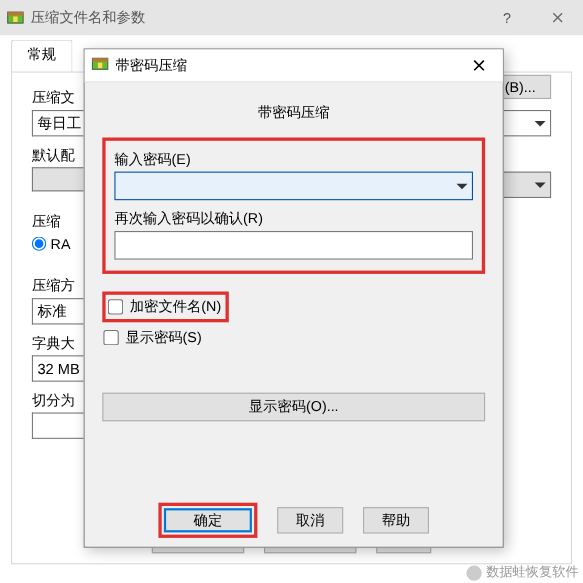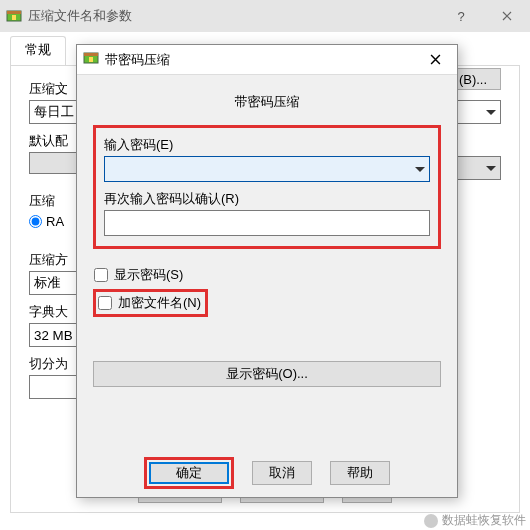--- a/index.html
+++ b/index.html
@@ -228,27 +228,27 @@
       <span class="form-label">输入密码(E)</span>
       <div class="pw-input">
         <span class="caret-icon"></span>
       </div>
       <div style="height:8px;"></div>
       <span class="form-label">再次输入密码以确认(R)</span>
       <input type="password" class="pw-input2" style="">
     </div>
 
     <div class="checks">
+      <label class="chk-row highlight">
+        <input type="checkbox" style="">
+        <span>加密文件名(N)</span>
+      </label>
       <label class="chk-row">
         <input type="checkbox" style="">
         <span>显示密码(S)</span>
-      </label>
-      <label class="chk-row highlight">
-        <input type="checkbox" style="">
-        <span>加密文件名(N)</span>
       </label>
     </div>
 
     <div class="organize-row">
       <button class="organize-btn">显示密码(O)...</button>
     </div>
   </div>
   <div class="modal-footer">
     <span class="ok-wrap">
       <button class="ok-btn">确定</button>

